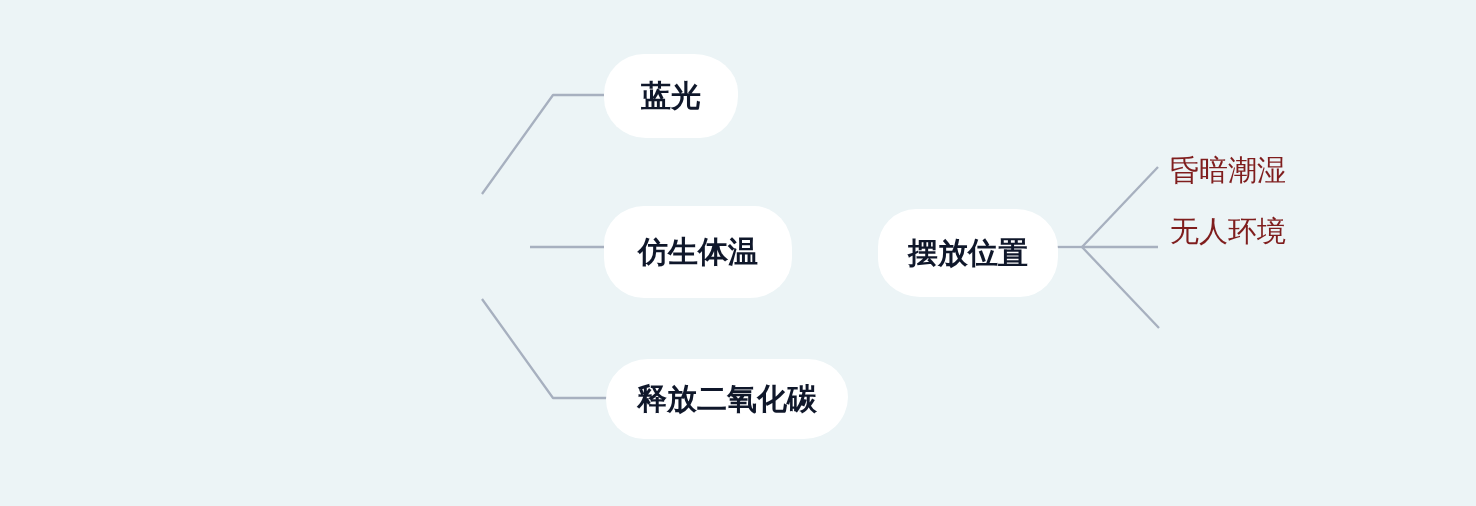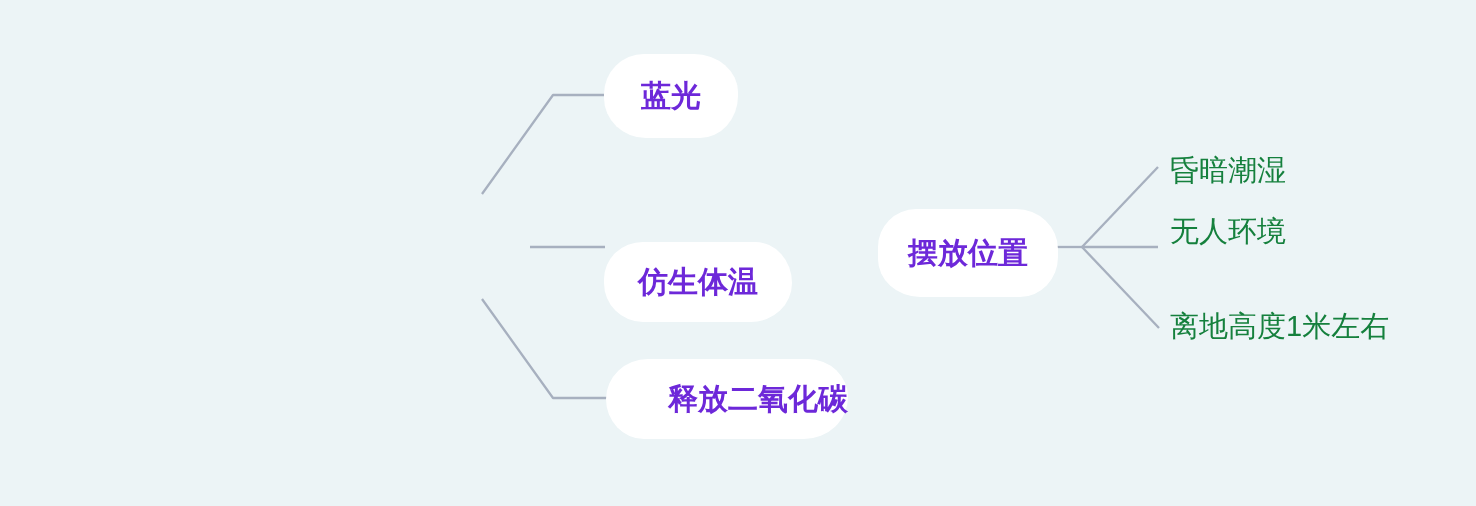--- a/index.html
+++ b/index.html
@@ -25,21 +25,21 @@
   }
   .connectors path {
     fill: none;
     stroke: #a7b0bf;
     stroke-width: 2.3;
     stroke-linejoin: round;
   }
   .node {
     position: absolute;
     background: #ffffff;
-    color: #6d28d9;
+    color: #0f172a;
     display: flex;
     align-items: center;
     justify-content: center;
     font-weight: 700;
     white-space: nowrap;
   }
   .node-root {
     left: 28px;
     top: 185px;
     width: 502px;
@@ -54,43 +54,41 @@
     left: 604px;
     top: 54px;
     width: 134px;
     height: 84px;
     border-radius: 40px 44px 38px 42px / 40px 38px 42px 40px;
   }
   .node-bionic-temp {
     left: 604px;
     top: 206px;
     width: 188px;
-    height: 80px;
+    height: 92px;
     border-radius: 40px 38px 42px 40px / 38px 42px 40px 40px;
-    margin-top: 36px;
   }
   .node-co2 {
     left: 606px;
     top: 359px;
     width: 242px;
     height: 80px;
     border-radius: 42px 40px 44px 38px / 40px 38px 42px 40px;
-    justify-content: flex-end;
   }
   .node-placement {
     left: 878px;
     top: 209px;
     width: 180px;
     height: 88px;
     border-radius: 38px 42px 38px 42px / 38px 40px 40px 38px;
   }
   .leaf {
     position: absolute;
     left: 1170px;
-    color: #15803d;
+    color: #7f1d1d;
     font-size: 29px;
     font-weight: 400;
     white-space: nowrap;
     line-height: 30px;
   }
   .leaf-1 { top: 155px; }
   .leaf-2 { top: 216px; }
   .leaf-3 { top: 311px; }
 </style>
 </head>
@@ -122,15 +120,14 @@
   </div>
 
   <div class="node node-child node-placement">
     <span>摆放位置</span>
   </div>
 
   <div class="leaf leaf-1">昏暗潮湿</div>
 
   <div class="leaf leaf-2">无人环境</div>
 
-  <div class="leaf leaf-3">离地高度1米左右</div>
 
 </div>
 
 </body></html>

